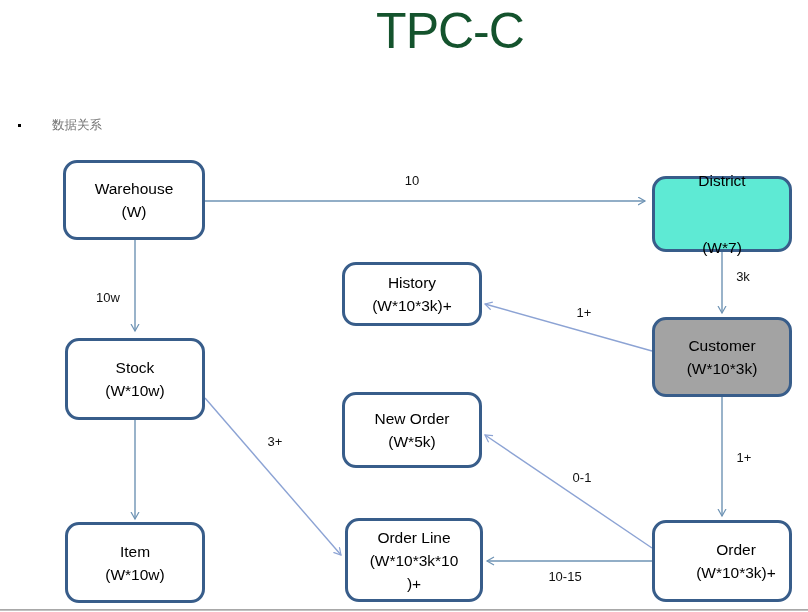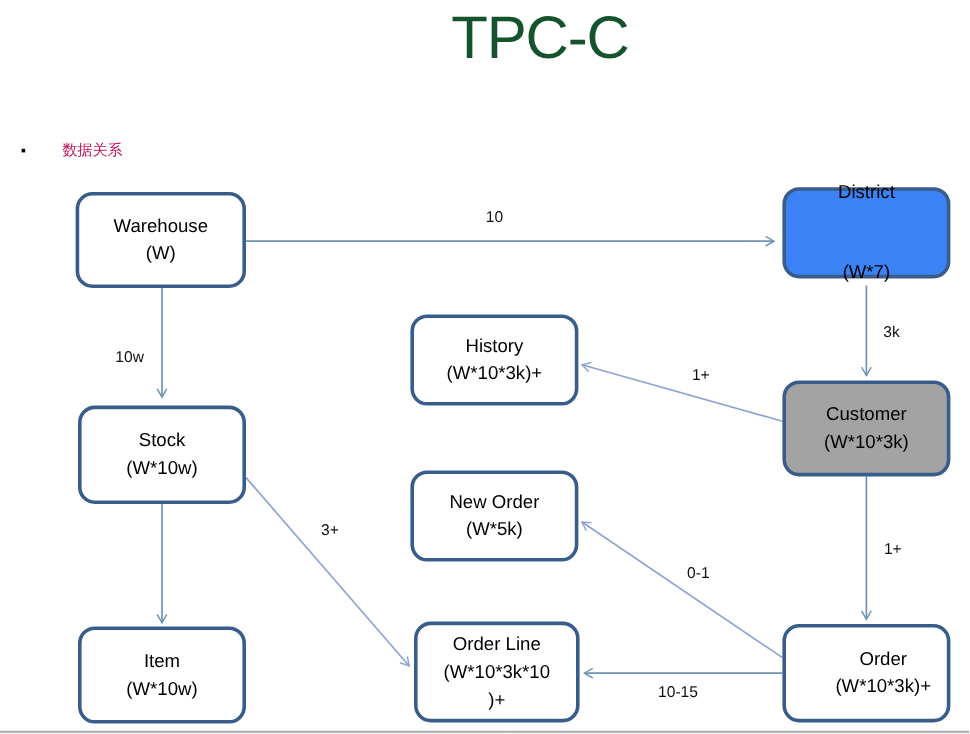--- a/index.html
+++ b/index.html
@@ -5,21 +5,21 @@
   html,body{margin:0;padding:0;background:#fff;}
   .slide{
     position:relative;width:808px;height:612px;background:#fff;overflow:hidden;
     font-family:"Liberation Sans",sans-serif;
   }
   .title{
     position:absolute;top:2px;left:92px;width:716px;text-align:center;
     font-size:50px;letter-spacing:-1px;color:#14532d;font-weight:500;
   }
   .bullet-row{
-    position:absolute;left:18px;top:117px;display:flex;align-items:center;color:#be185d;
+    position:absolute;left:18px;top:117px;display:flex;align-items:center;color:#737373;
   }
   .bullet-dot{width:3px;height:3px;background:#000;margin-right:31px;flex:0 0 auto;}
   .bullet-text{font-size:12.5px;}
   #edge-layer{position:absolute;left:0;top:0;width:808px;height:612px;}
   .edge-label{
     font-family:"Liberation Sans",sans-serif;font-size:13px;fill:#111;
   }
   .node{
     position:absolute;box-sizing:border-box;background:#fff;
     border:3.5px solid #385D8A;border-radius:14px;
@@ -68,25 +68,25 @@
       <line x1="205" y1="398" x2="341" y2="555" stroke="#8CA3D4" stroke-width="1.4" marker-end="url(#arrow-diagonal)"></line>
       <text x="275" y="446" text-anchor="middle" class="edge-label" fill="#111111">3+</text>
       <line x1="135" y1="420" x2="135" y2="519" stroke="#6E93B4" stroke-width="1.4" marker-end="url(#arrow-straight)"></line>
     </svg>
 
   <div id="node-layer">
       <div class="node" style="left: 63px; top: 160px; width: 142px; height: 80px; border-color: rgb(56, 93, 138); background: rgb(255, 255, 255);">
         <div class="node-line">Warehouse</div>
         <div class="node-line">(W)</div>
       </div>
-      <div class="node" style="left: 652px; top: 156px; width: 140px; height: 76px; border-color: rgb(56, 93, 138); background: #3b82f6; gap: 44px;">
+      <div class="node" style="left: 652px; top: 176px; width: 140px; height: 76px; border-color: rgb(56, 93, 138); background: #5eead4; gap: 44px;">
         <div class="node-line">District</div>
         <div class="node-line">(W*7)</div>
       </div>
-      <div class="node" style="left: 342px; top: 262px; width: 140px; height: 76px; border-color: rgb(56, 93, 138); background: rgb(255, 255, 255);">
+      <div class="node" style="left: 342px; top: 262px; width: 140px; height: 64px; border-color: rgb(56, 93, 138); background: rgb(255, 255, 255);">
         <div class="node-line">History</div>
         <div class="node-line">(W*10*3k)+</div>
       </div>
       <div class="node" style="left: 652px; top: 317px; width: 140px; height: 80px; border-color: rgb(56, 93, 138); background: #a3a3a3;">
         <div class="node-line">Customer</div>
         <div class="node-line">(W*10*3k)</div>
       </div>
       <div class="node" style="left: 65px; top: 338px; width: 140px; height: 82px; border-color: rgb(56, 93, 138); background: rgb(255, 255, 255);">
         <div class="node-line">Stock</div>
         <div class="node-line">(W*10w)</div>

